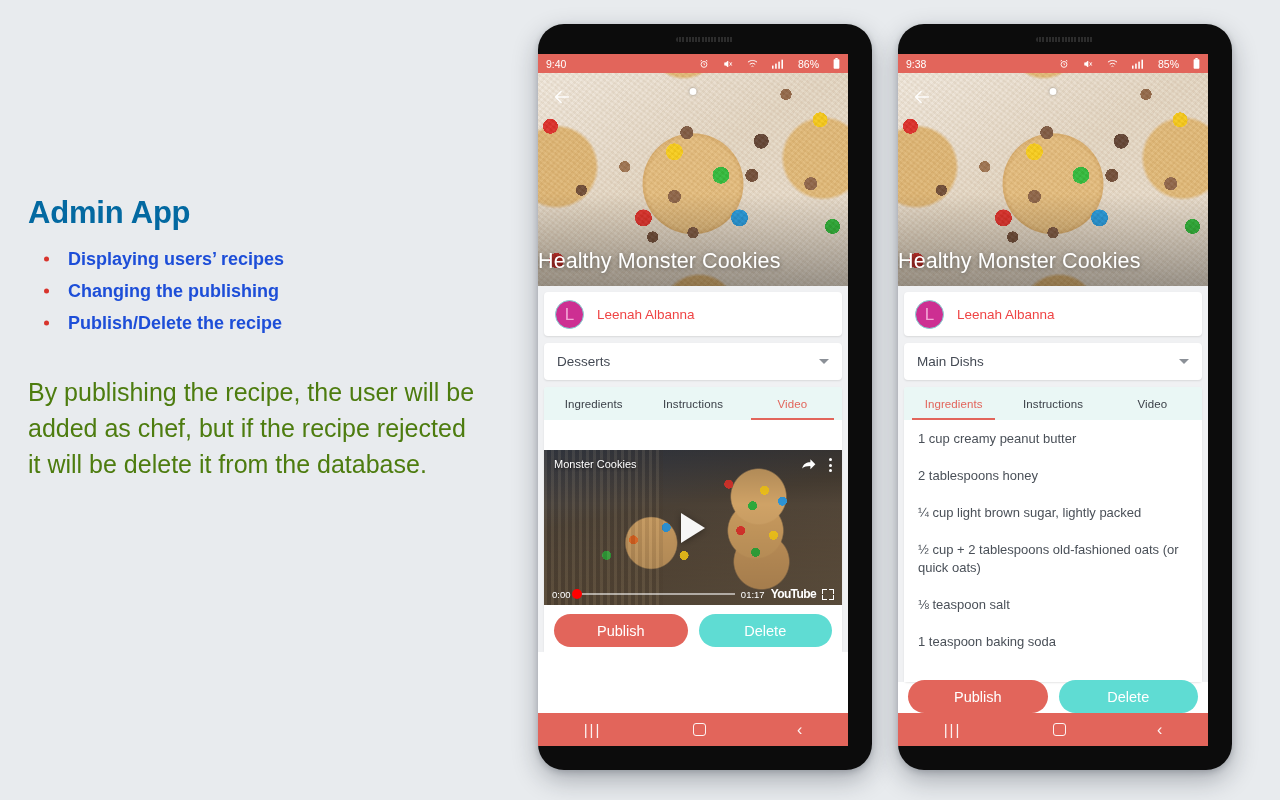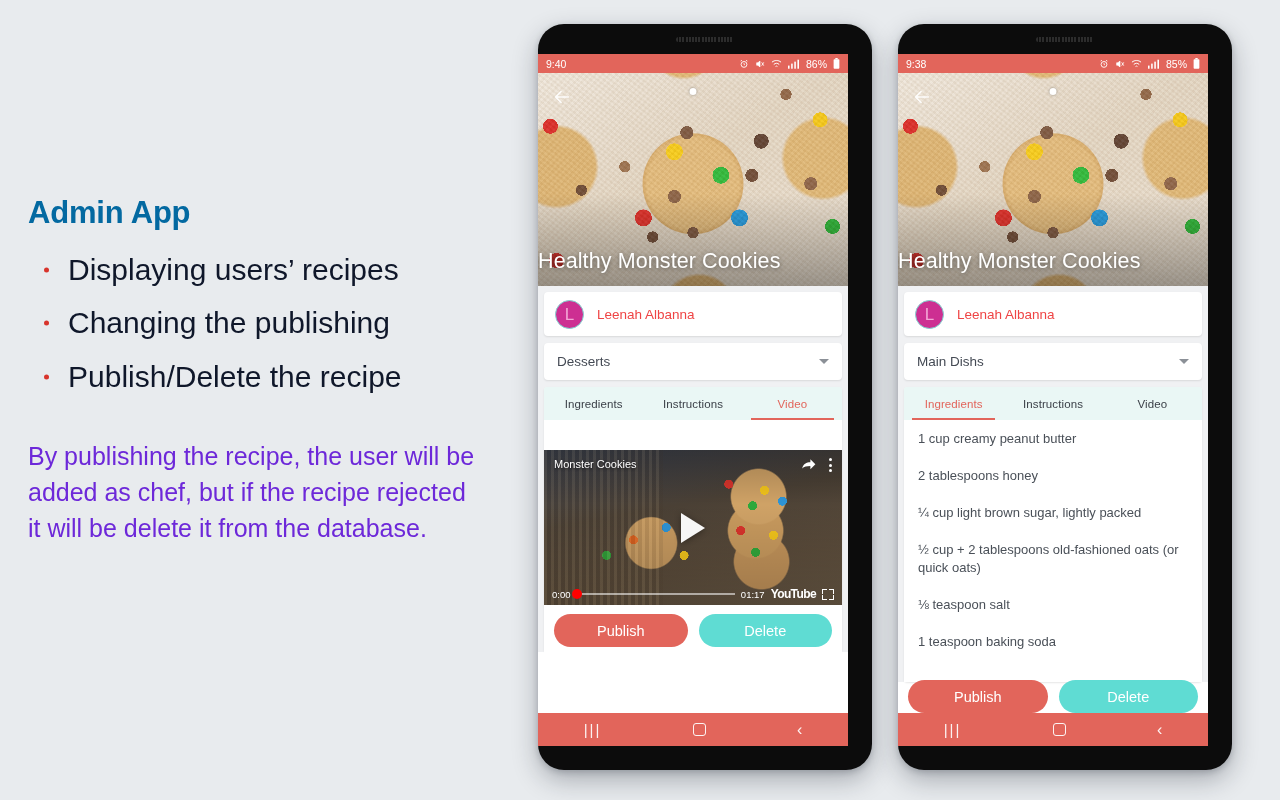--- a/index.html
+++ b/index.html
@@ -12,30 +12,30 @@
   .slide { position: relative; width: 1280px; height: 800px; }
 
   
   .copy { position: absolute; left: 28px; top: 196px; width: 470px; color: #cf2b24; }
   .copy-title {
     font-size: 31px; font-weight: bold; letter-spacing: -0.2px;
     color: #0369a1; line-height: 1.1; margin-bottom: 13px;
   }
   .bullets { list-style: none; margin-left: 14px; }
   .bullets li {
-    position: relative; font-size: 30px; line-height: 1.78;
-    color: #0f172a; padding-left: 26px; font-weight: 400;
+    position: relative; font-size: 18px; line-height: 1.78;
+    color: #1d4ed8; padding-left: 26px; font-weight: 700;
   }
   .bullets li .dot {
     position: absolute; left: 2px; top: 50%; transform: translateY(-50%);
     width: 5px; height: 5px; border-radius: 50%; background: #d8342c;
   }
   .paragraph {
     margin-top: 36px; font-size: 25px; line-height: 1.43;
-    color: #6d28d9; width: 450px;
+    color: #4d7c0f; width: 450px;
   }
 
   
   .phone {
     position: absolute; top: 24px;
     width: 334px; height: 746px;
     background: #0c0c0c;
     border-radius: 26px;
     box-shadow: 0 10px 26px rgba(20,28,40,0.30), 0 2px 6px rgba(20,28,40,0.20);
     padding: 30px 12px 24px 0;
@@ -53,21 +53,21 @@
     position: relative; width: 310px; height: 692px;
     background: #ffffff; overflow: hidden;
   }
 
   
   .statusbar {
     height: 19px; background: #e2655b; color: #fff;
     display: flex; align-items: center; justify-content: space-between;
     padding: 0 8px; font-size: 10.5px; position: relative; z-index: 6;
   }
-  .status-right { display: flex; align-items: center; gap: 6px; }
+  .status-right { display: flex; align-items: center; gap: 14px; }
   .status-right .ico { display: inline-block; line-height: 1; }
   .battpct { font-size: 10.5px; margin-left: 1px; }
   svg.si { display: block; }
 
   
   .hero { position: relative; height: 213px; overflow: hidden; }
   .hero-img {
     position: absolute; inset: 0;
     background:
       radial-gradient(circle 9px at 44% 37%, #f5cc1f 0 92%, transparent 94%),

